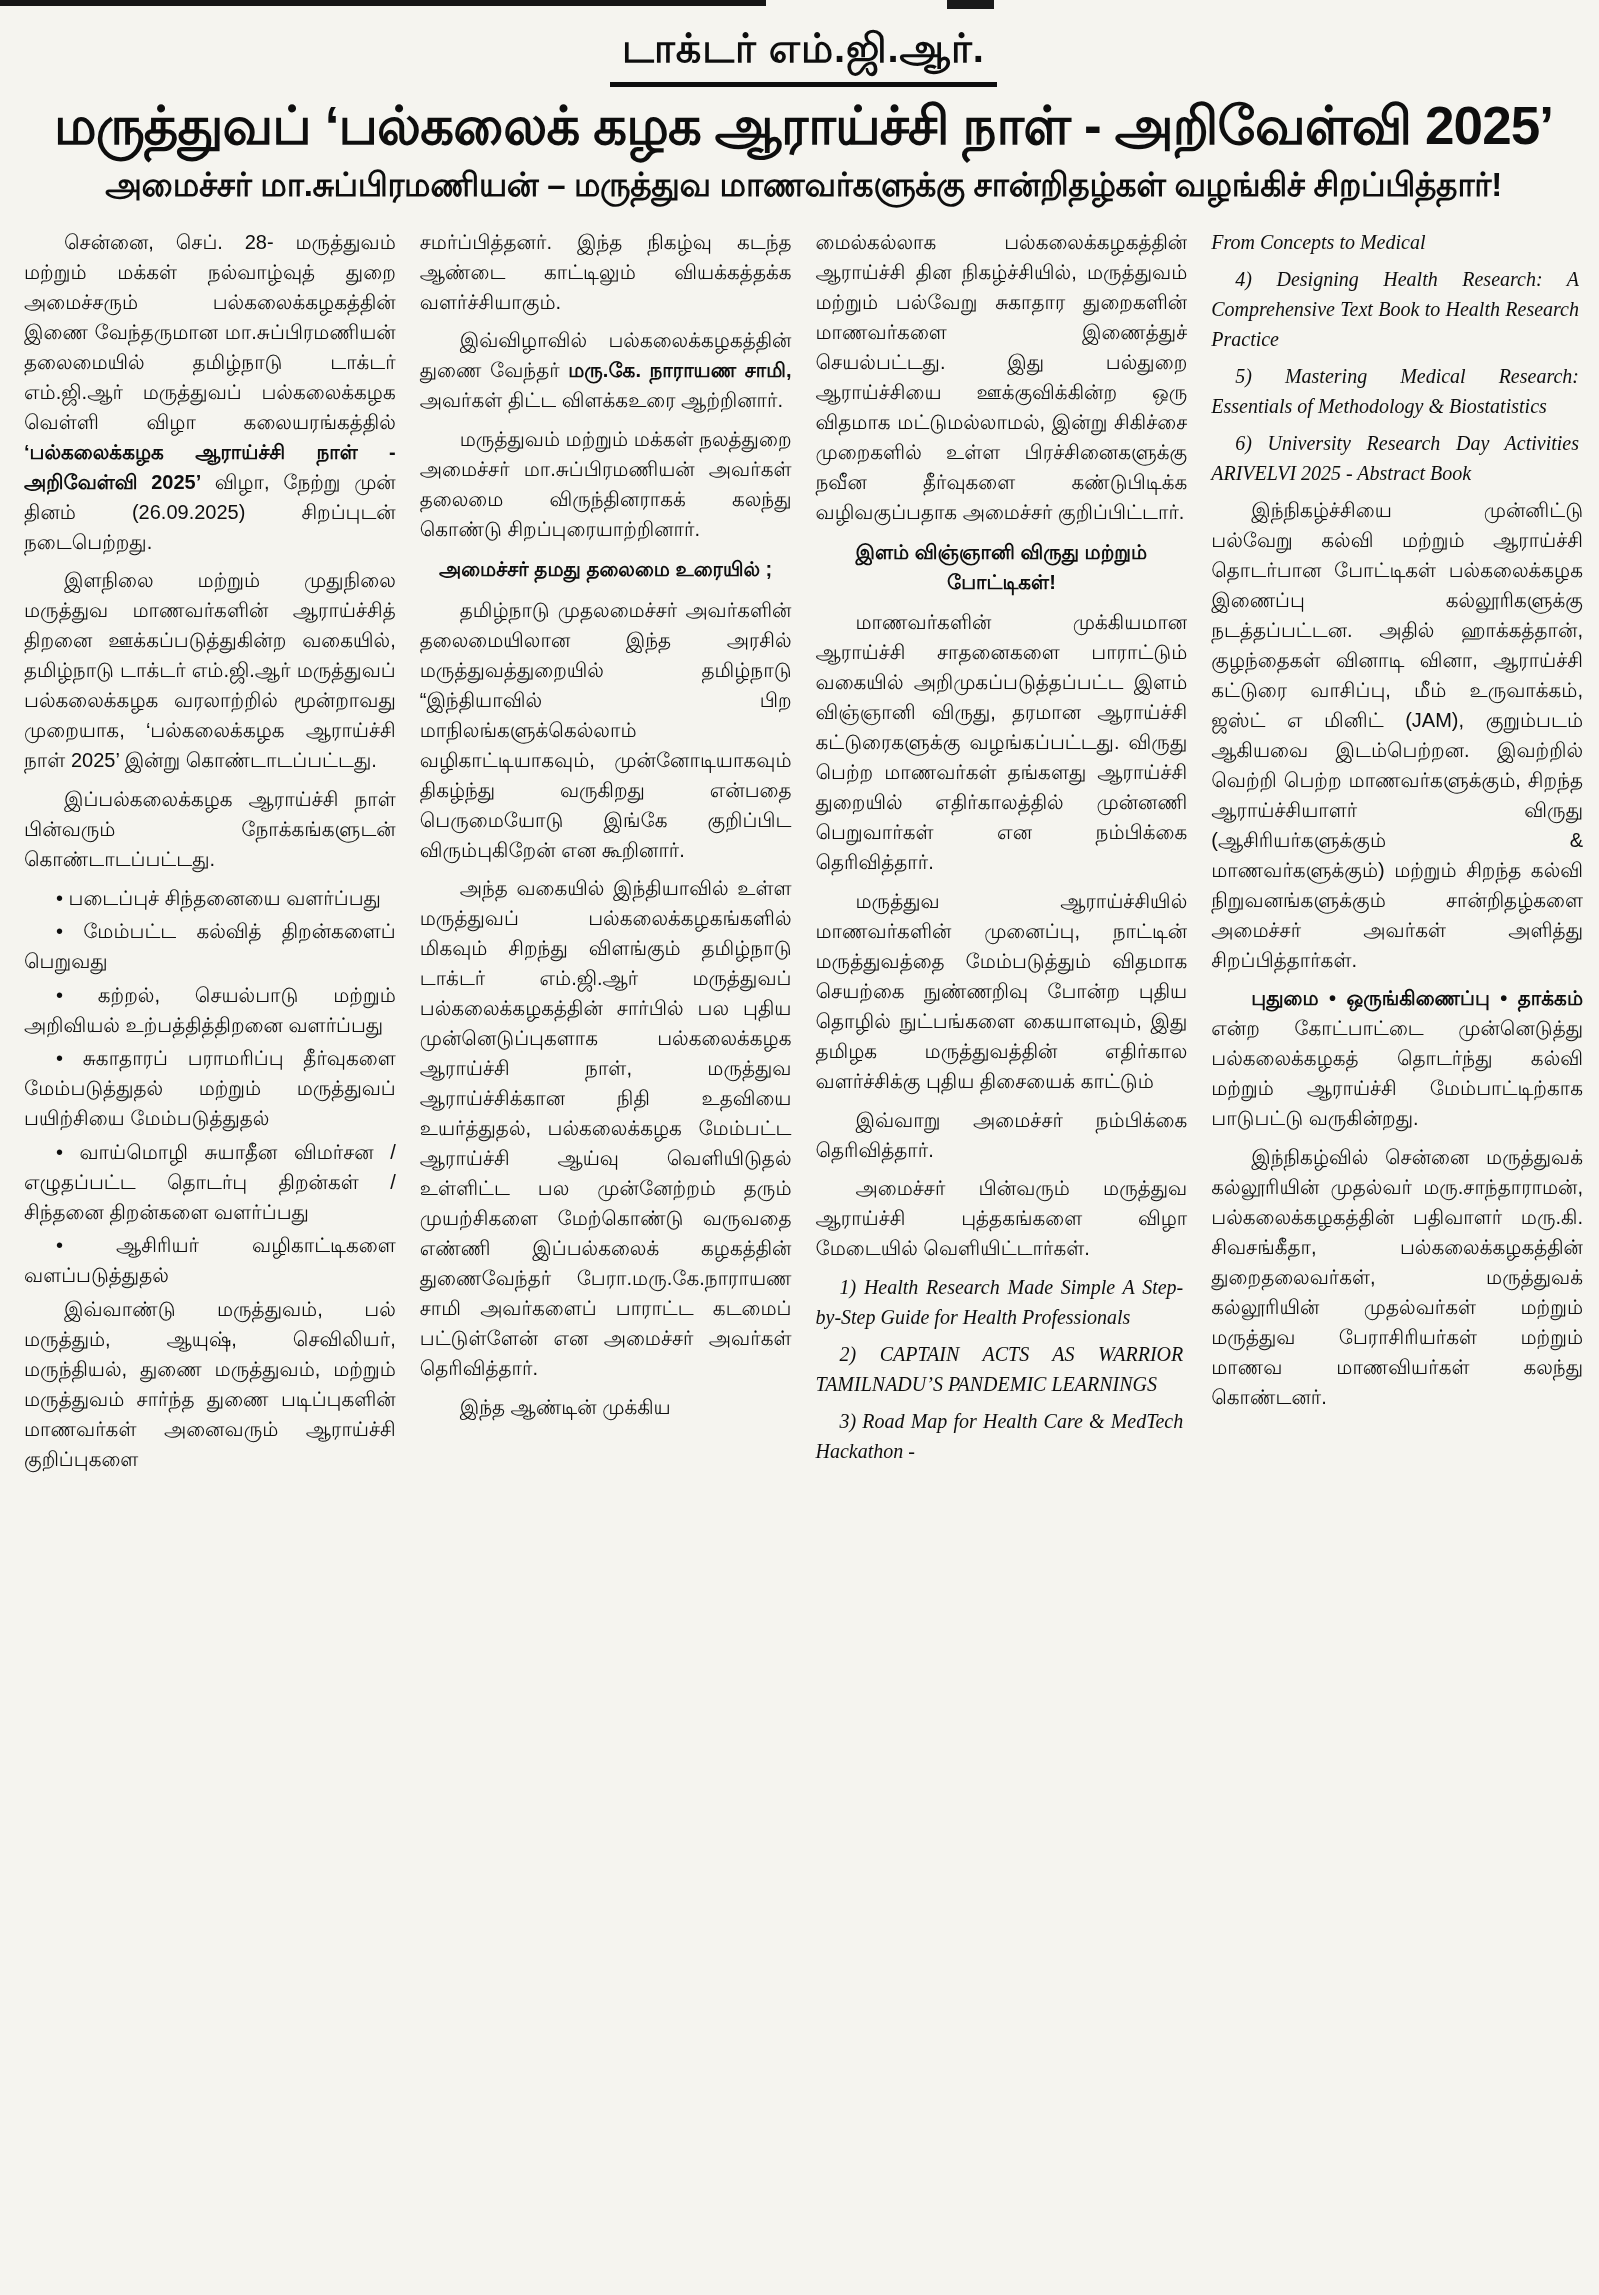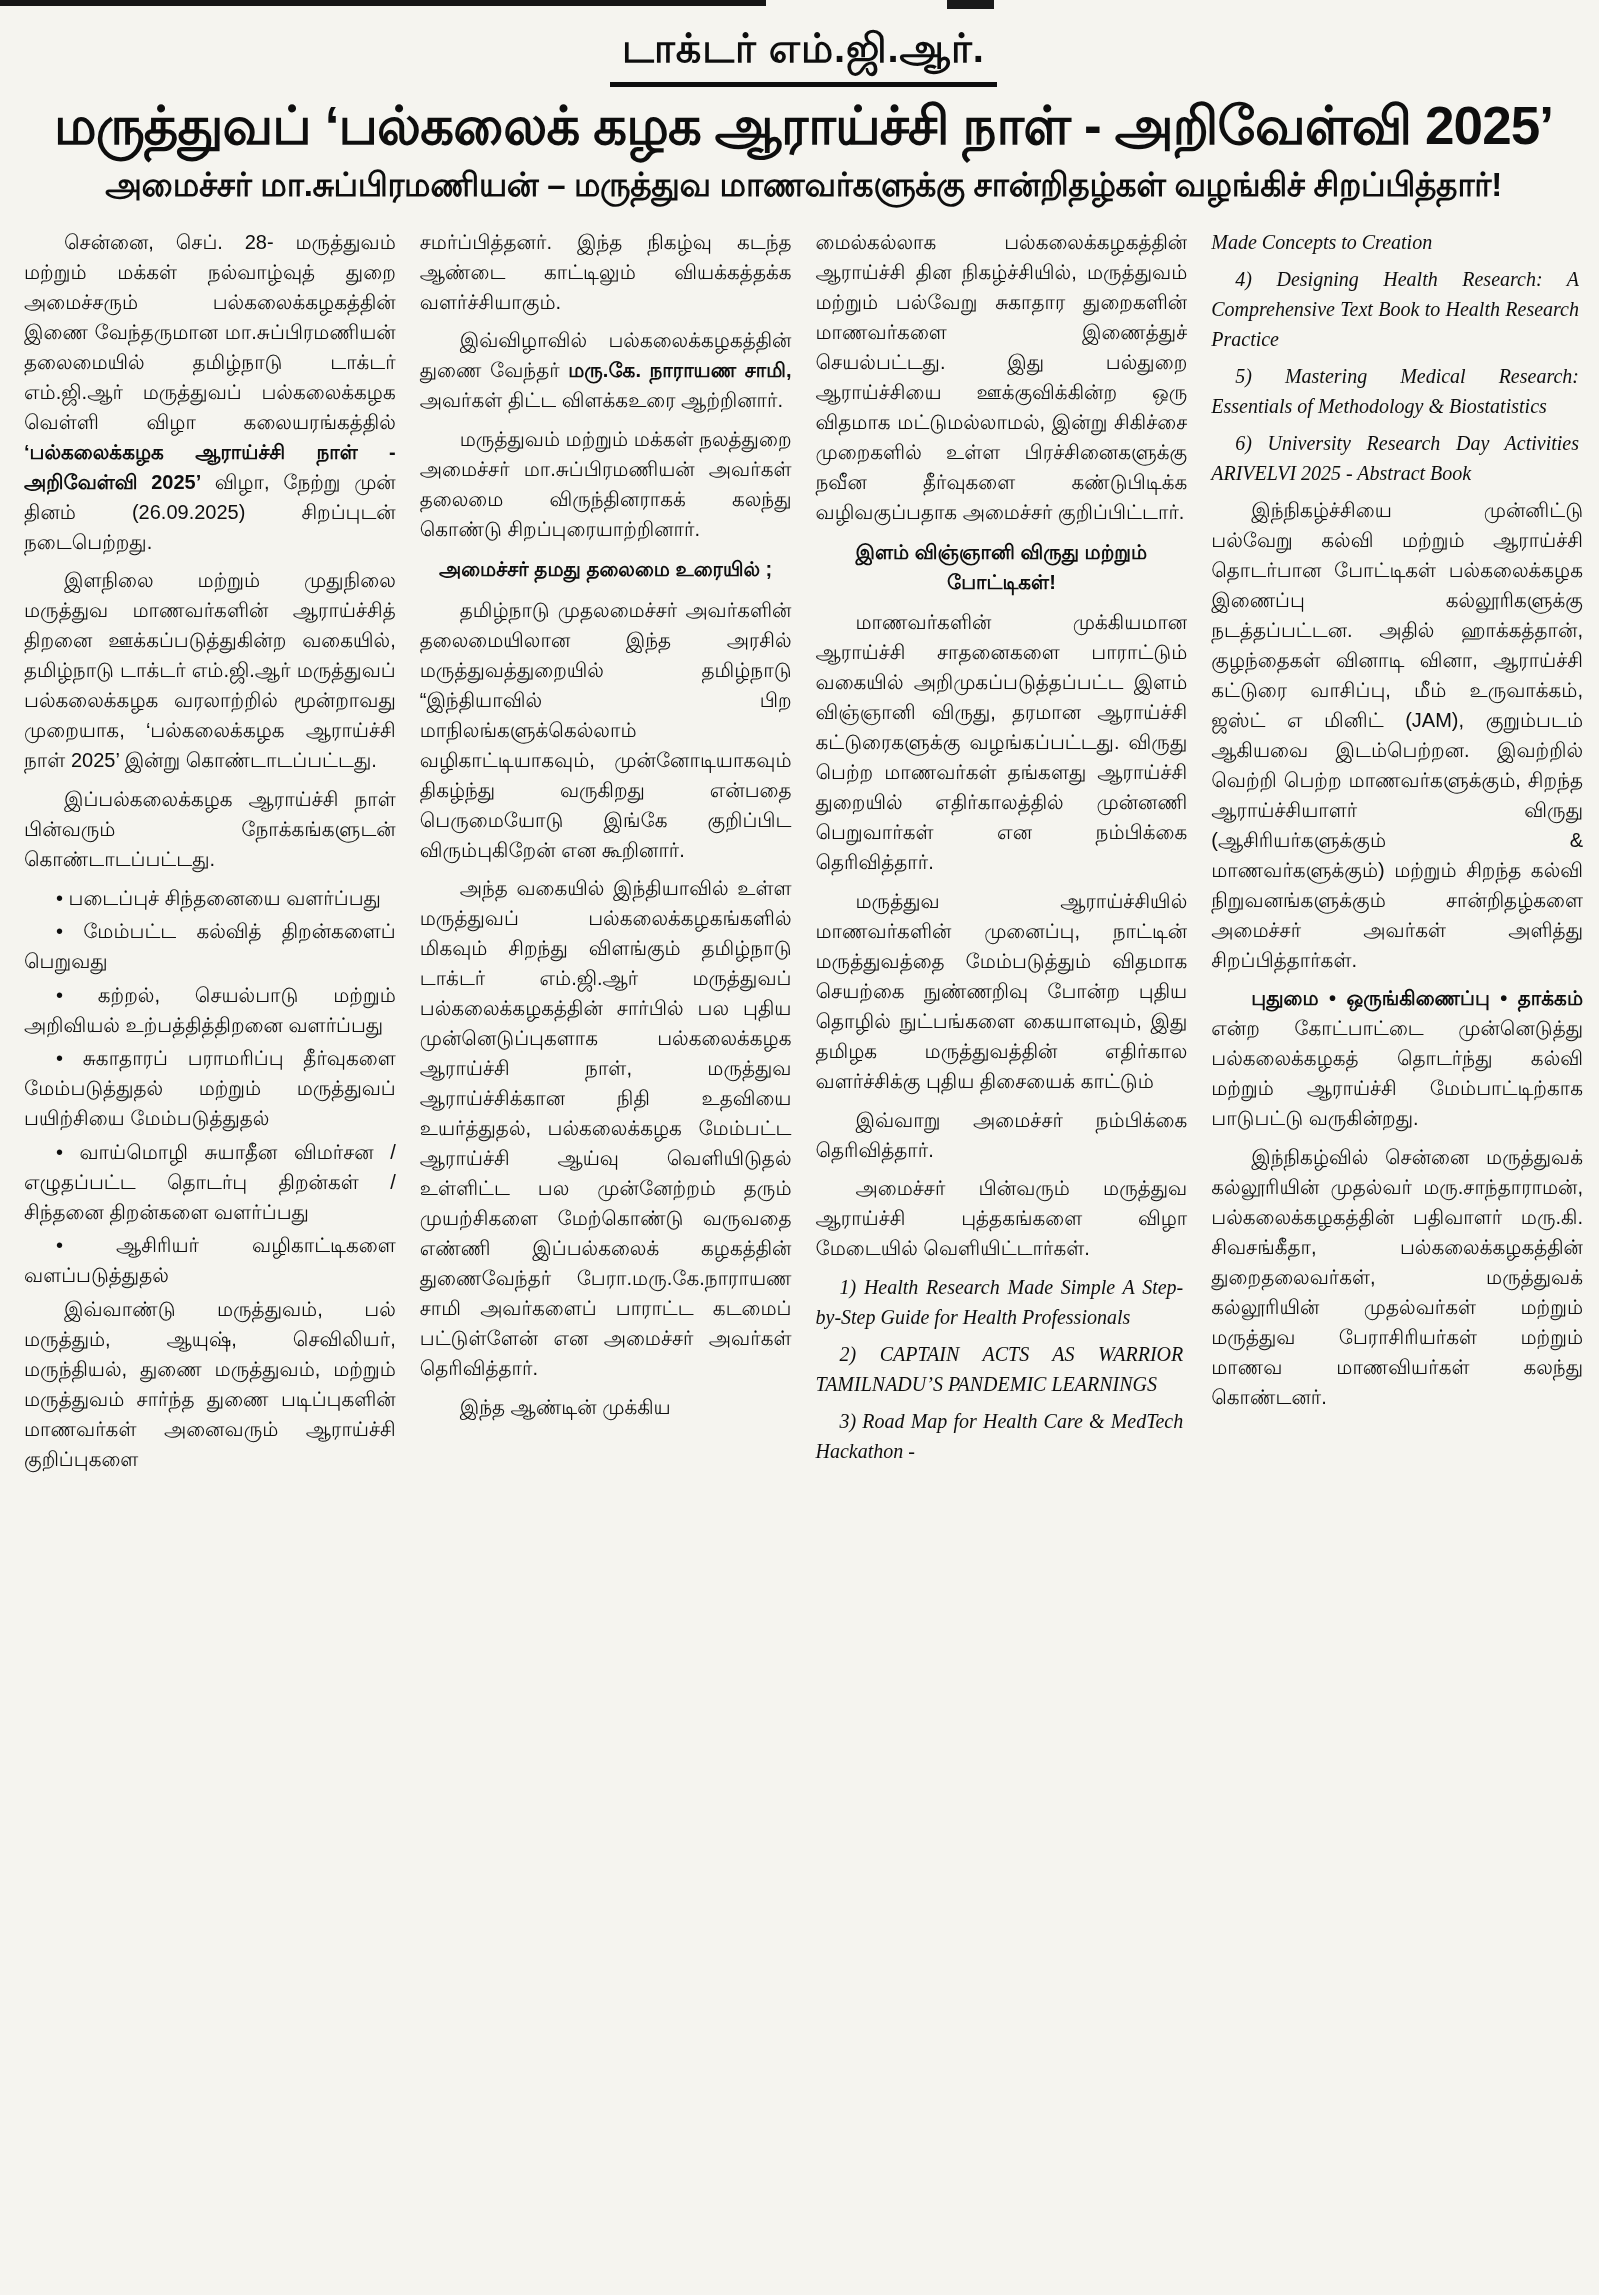--- a/index.html
+++ b/index.html
@@ -129,21 +129,21 @@
         <p class="blk head"><span>இளம் விஞ்ஞானி விருது மற்றும் போட்டிகள்!</span></p>
         <p class="blk lead"><span>மாணவர்களின் முக்கியமான ஆராய்ச்சி சாதனைகளை பாராட்டும் வகையில் அறிமுகப்படுத்தப்பட்ட இளம் விஞ்ஞானி விருது, தரமான ஆராய்ச்சி கட்டுரைகளுக்கு வழங்கப்பட்டது. விருது பெற்ற மாணவர்கள் தங்களது ஆராய்ச்சி துறையில் எதிர்காலத்தில் முன்னணி பெறுவார்கள் என நம்பிக்கை தெரிவித்தார்.</span></p>
         <p class="blk lead"><span>மருத்துவ ஆராய்ச்சியில் மாணவர்களின் முனைப்பு, நாட்டின் மருத்துவத்தை மேம்படுத்தும் விதமாக செயற்கை நுண்ணறிவு போன்ற புதிய தொழில் நுட்பங்களை கையாளவும், இது தமிழக மருத்துவத்தின் எதிர்கால வளர்ச்சிக்கு புதிய திசையைக் காட்டும்</span></p>
         <p class="blk lead"><span>இவ்வாறு அமைச்சர் நம்பிக்கை தெரிவித்தார்.</span></p>
         <p class="blk lead"><span>அமைச்சர் பின்வரும் மருத்துவ ஆராய்ச்சி புத்தகங்களை விழா மேடையில் வெளியிட்டார்கள்.</span></p>
         <p class="blk book"><span>1) Health Research Made Simple  A Step-by-Step Guide for Health Professionals</span></p>
         <p class="blk book"><span>2) CAPTAIN ACTS AS WARRIOR TAMILNADU’S PANDEMIC LEARNINGS</span></p>
         <p class="blk book"><span>3) Road Map for Health Care &amp; MedTech Hackathon -</span></p>
       </div>
       <div class="col">
-        <p class="blk bookcont"><span>Made Concepts to Creation</span></p>
+        <p class="blk bookcont"><span>From Concepts to Medical</span></p>
         <p class="blk book"><span>4) Designing Health Research: A Comprehensive Text Book to Health Research Practice</span></p>
         <p class="blk book"><span>5) Mastering Medical Research: Essentials of Methodology &amp; Biostatistics</span></p>
         <p class="blk book"><span>6) University Research Day Activities ARIVELVI 2025 - Abstract Book</span></p>
         <p class="blk lead"><span>இந்நிகழ்ச்சியை முன்னிட்டு பல்வேறு கல்வி மற்றும் ஆராய்ச்சி தொடர்பான போட்டிகள் பல்கலைக்கழக இணைப்பு கல்லூரிகளுக்கு நடத்தப்பட்டன. அதில் ஹாக்கத்தான், குழந்தைகள் வினாடி வினா, ஆராய்ச்சி கட்டுரை வாசிப்பு, மீம் உருவாக்கம், ஜஸ்ட் எ மினிட் (JAM), குறும்படம் ஆகியவை இடம்பெற்றன. இவற்றில் வெற்றி பெற்ற மாணவர்களுக்கும், சிறந்த ஆராய்ச்சியாளர் விருது (ஆசிரியர்களுக்கும் &amp; மாணவர்களுக்கும்) மற்றும் சிறந்த கல்வி நிறுவனங்களுக்கும் சான்றிதழ்களை அமைச்சர் அவர்கள் அளித்து சிறப்பித்தார்கள்.</span></p>
         <p class="blk lead"><span class="b">புதுமை • ஒருங்கிணைப்பு • தாக்கம்</span><span> என்ற கோட்பாட்டை முன்னெடுத்து பல்கலைக்கழகத் தொடர்ந்து கல்வி மற்றும் ஆராய்ச்சி மேம்பாட்டிற்காக பாடுபட்டு வருகின்றது.</span></p>
         <p class="blk lead"><span>இந்நிகழ்வில் சென்னை மருத்துவக் கல்லூரியின் முதல்வர் மரு.சாந்தாராமன், பல்கலைக்கழகத்தின் பதிவாளர் மரு.கி. சிவசங்கீதா, பல்கலைக்கழகத்தின் துறைதலைவர்கள், மருத்துவக் கல்லூரியின் முதல்வர்கள் மற்றும் மருத்துவ பேராசிரியர்கள் மற்றும் மாணவ மாணவியர்கள் கலந்து கொண்டனர்.</span></p>
       </div>
     </div>
 </div>
 

